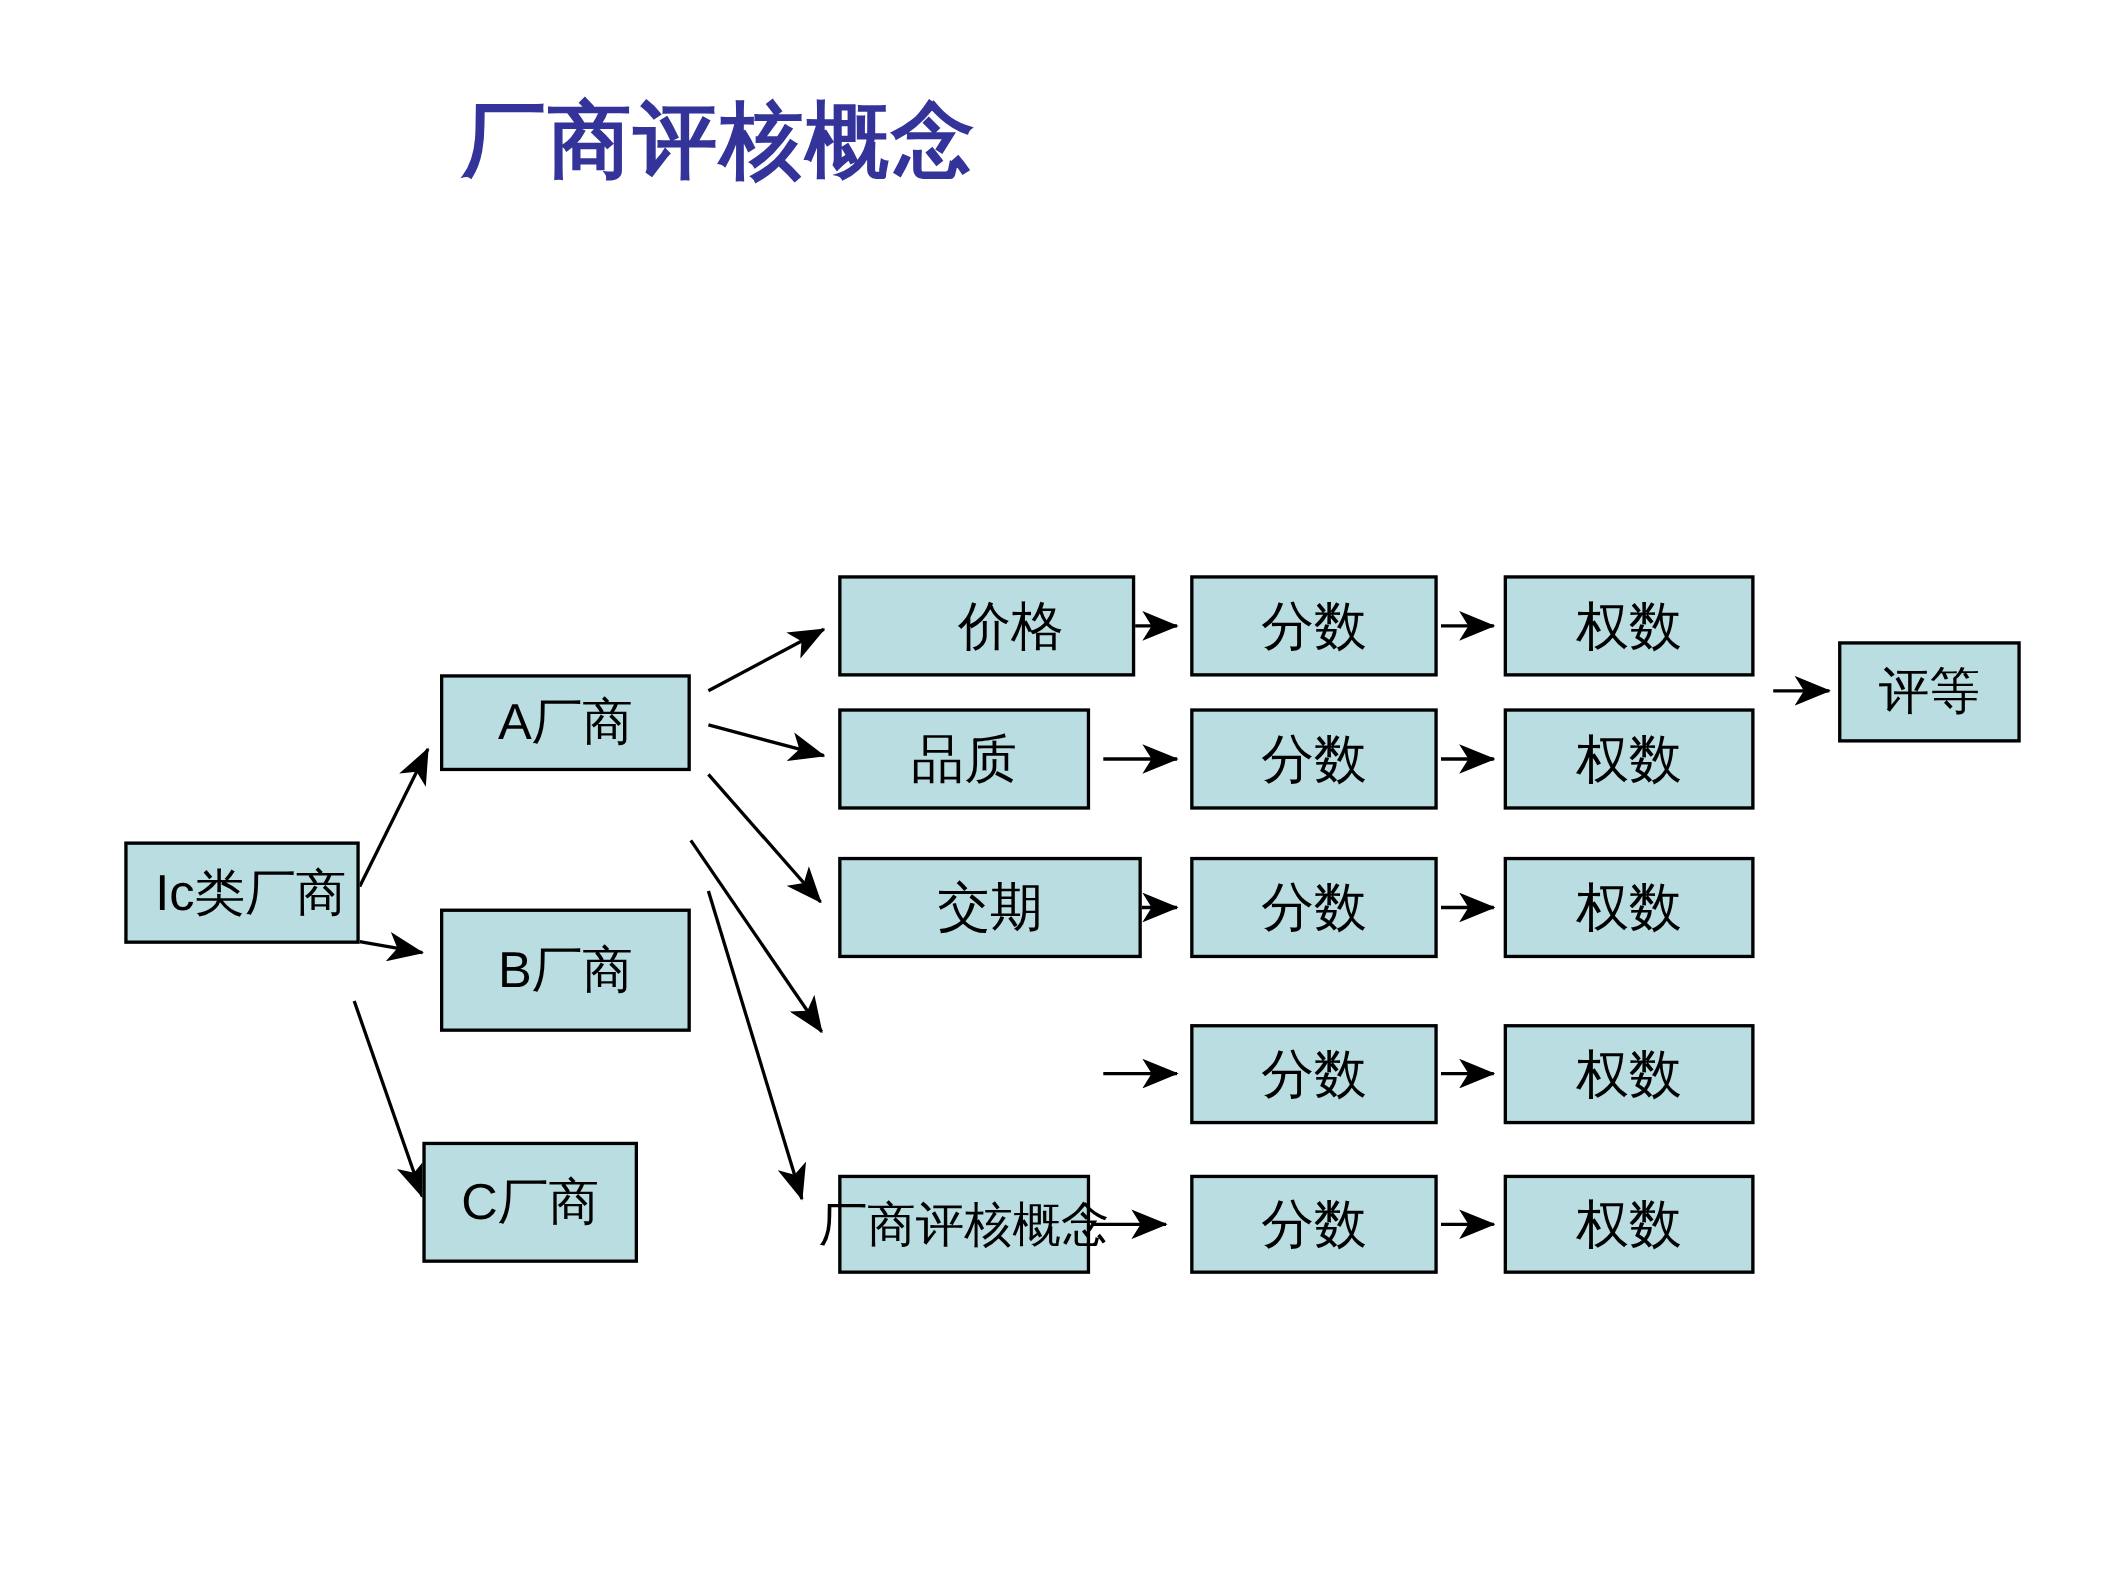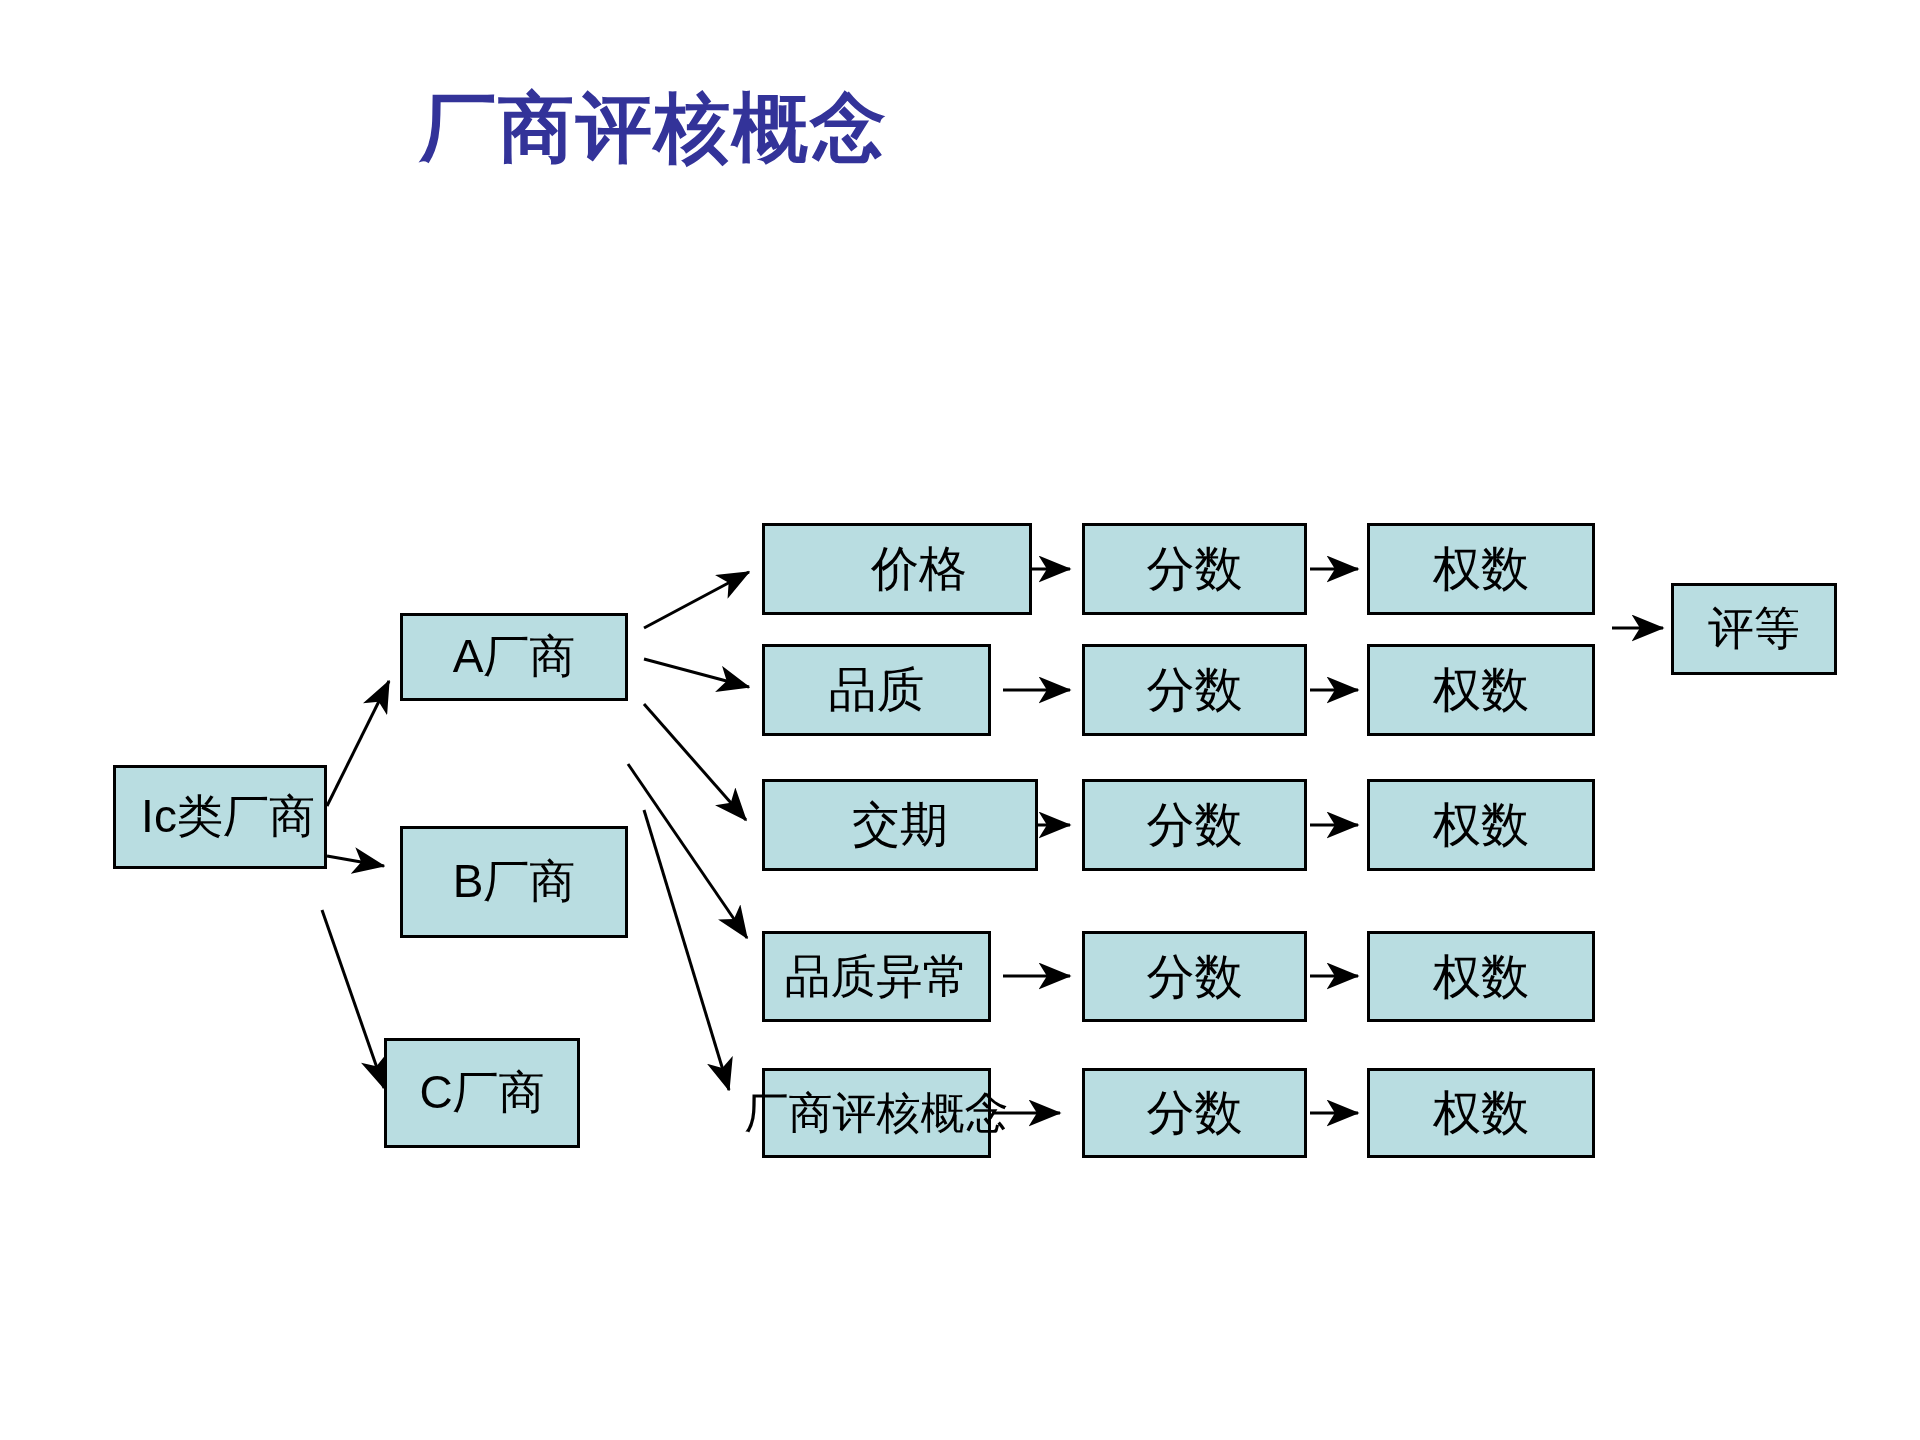--- a/index.html
+++ b/index.html
@@ -79,39 +79,38 @@
     <line x1="1003" y1="976" x2="1070" y2="976" marker-end="url(#ah)"></line>
     <line x1="992" y1="1113" x2="1060" y2="1113" marker-end="url(#ah)"></line>
     <line x1="1310" y1="569" x2="1358" y2="569" marker-end="url(#ah)"></line>
     <line x1="1310" y1="690" x2="1358" y2="690" marker-end="url(#ah)"></line>
     <line x1="1310" y1="825" x2="1358" y2="825" marker-end="url(#ah)"></line>
     <line x1="1310" y1="976" x2="1358" y2="976" marker-end="url(#ah)"></line>
     <line x1="1310" y1="1113" x2="1358" y2="1113" marker-end="url(#ah)"></line>
     <line x1="1612" y1="628" x2="1663" y2="628" marker-end="url(#ah)"></line>
   </svg>
 
-  <div class="box fs46" style="left:113px; top:765px; width:214px; height:104px;padding-left:16px;">Ic类厂商</div>
+  <div class="box fs46" style="left:113px; top:765px; width:214px; height:93px;padding-left:16px;">Ic类厂商</div>
 
   <div class="box fs46" style="left:400px; top:613px; width:228px; height:88px;">A厂商</div>
   <div class="box fs46" style="left:400px; top:826px; width:228px; height:112px;">B厂商</div>
   <div class="box fs46" style="left:384px; top:1038px; width:196px; height:110px;">C厂商</div>
 
   <div class="box fs48" style="left:762px; top:523px; width:270px; height:92px;padding-left:44px;">价格</div>
   <div class="box fs48" style="left:1082px; top:523px; width:225px; height:92px;">分数</div>
   <div class="box fs48" style="left:1367px; top:523px; width:228px; height:92px;">权数</div>
 
   <div class="box fs48" style="left:762px; top:644px; width:229px; height:92px;">品质</div>
   <div class="box fs48" style="left:1082px; top:644px; width:225px; height:92px;">分数</div>
   <div class="box fs48" style="left:1367px; top:644px; width:228px; height:92px;">权数</div>
 
   <div class="box fs48" style="left:762px; top:779px; width:276px; height:92px;">交期</div>
   <div class="box fs48" style="left:1082px; top:779px; width:225px; height:92px;">分数</div>
   <div class="box fs48" style="left:1367px; top:779px; width:228px; height:92px;">权数</div>
 
-  <div class="box fs46" style="left:762px; top:931px; width:229px; height:91px;">品质异常</div>
   <div class="box fs48" style="left:1082px; top:931px; width:225px; height:91px;">分数</div>
   <div class="box fs48" style="left:1367px; top:931px; width:228px; height:91px;">权数</div>
 
   <div class="box fs44" style="left:762px; top:1068px; width:229px; height:90px;">厂商评核概念</div>
   <div class="box fs48" style="left:1082px; top:1068px; width:225px; height:90px;">分数</div>
   <div class="box fs48" style="left:1367px; top:1068px; width:228px; height:90px;">权数</div>
 
   <div class="box fs46" style="left:1671px; top:583px; width:166px; height:92px;">评等</div>
 
 </div>

